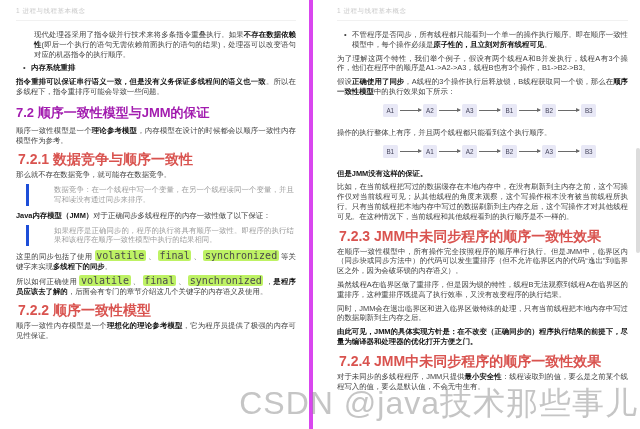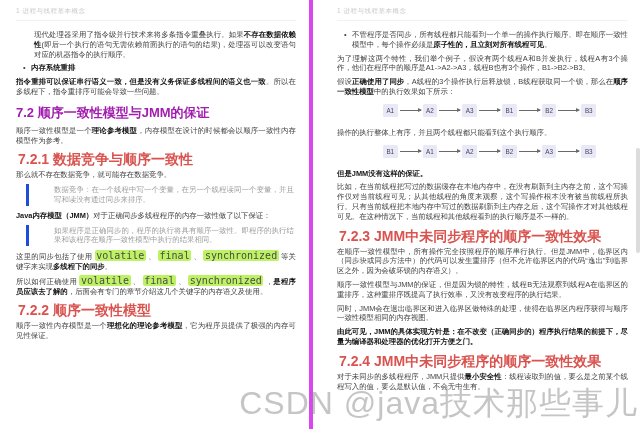--- a/index.html
+++ b/index.html
@@ -126,22 +126,22 @@
           <span class="node">B2</span>
           <span class="arrow"></span>
           <span class="node">A3</span>
           <span class="arrow"></span>
           <span class="node">B3</span>
         </div>
       <p><span class="b">但是JMM没有这样的保证。</span></p>
       <p><span>比如，在当前线程把写过的数据缓存在本地内存中，在没有刷新到主内存之前，这个写操作仅对当前线程可见；从其他线程的角度来观察，这个写操作根本没有被当前线程所执行。只有当前线程把本地内存中写过的数据刷新到主内存之后，这个写操作才对其他线程可见。在这种情况下，当前线程和其他线程看到的执行顺序是不一样的。</span></p>
       <h3>7.2.3 JMM中未同步程序的顺序一致性效果</h3>
       <p><span>在顺序一致性模型中，所有操作完全按照程序的顺序串行执行。但是JMM中，临界区内（同步块或同步方法中）的代码可以发生重排序（但不允许临界区内的代码“逸出”到临界区之外，因为会破坏锁的内存语义）。</span></p>
-      <p><span>顺序一致性模型与JMM的保证，但是因为锁的特性，线程B无法观察到线程A在临界区的重排序，这种重排序既提高了执行效率，又没有改变程序的执行结果。</span></p>
-      <p><span>同时，JMM会在退出临界区和进入临界区做特殊的处理，使得在临界区内程序获得与顺序一致性模型相同的内存视图。</span></p>
+      <p><span>虽然线程A在临界区做了重排序，但是因为锁的特性，线程B无法观察到线程A在临界区的重排序，这种重排序既提高了执行效率，又没有改变程序的执行结果。</span></p>
+      <p><span>同时，JMM会在退出临界区和进入临界区做特殊的处理，只有当前线程把本地内存中写过的数据刷新到主内存之后。</span></p>
       <p><span class="b">由此可见，JMM的具体实现方针是：在不改变（正确同步的）程序执行结果的前提下，尽量为编译器和处理器的优化打开方便之门。</span></p>
       <h3>7.2.4 JMM中未同步程序的顺序一致性效果</h3>
       <p><span>对于未同步的多线程程序，JMM只提供</span><span class="b">最小安全性</span><span>：线程读取到的值，要么是之前某个线程写入的值，要么是默认值，不会无中生有。</span></p>
 
     </section>
 
   </div>
 
   <div class="scrollbar">
     <div class="thumb"></div>

